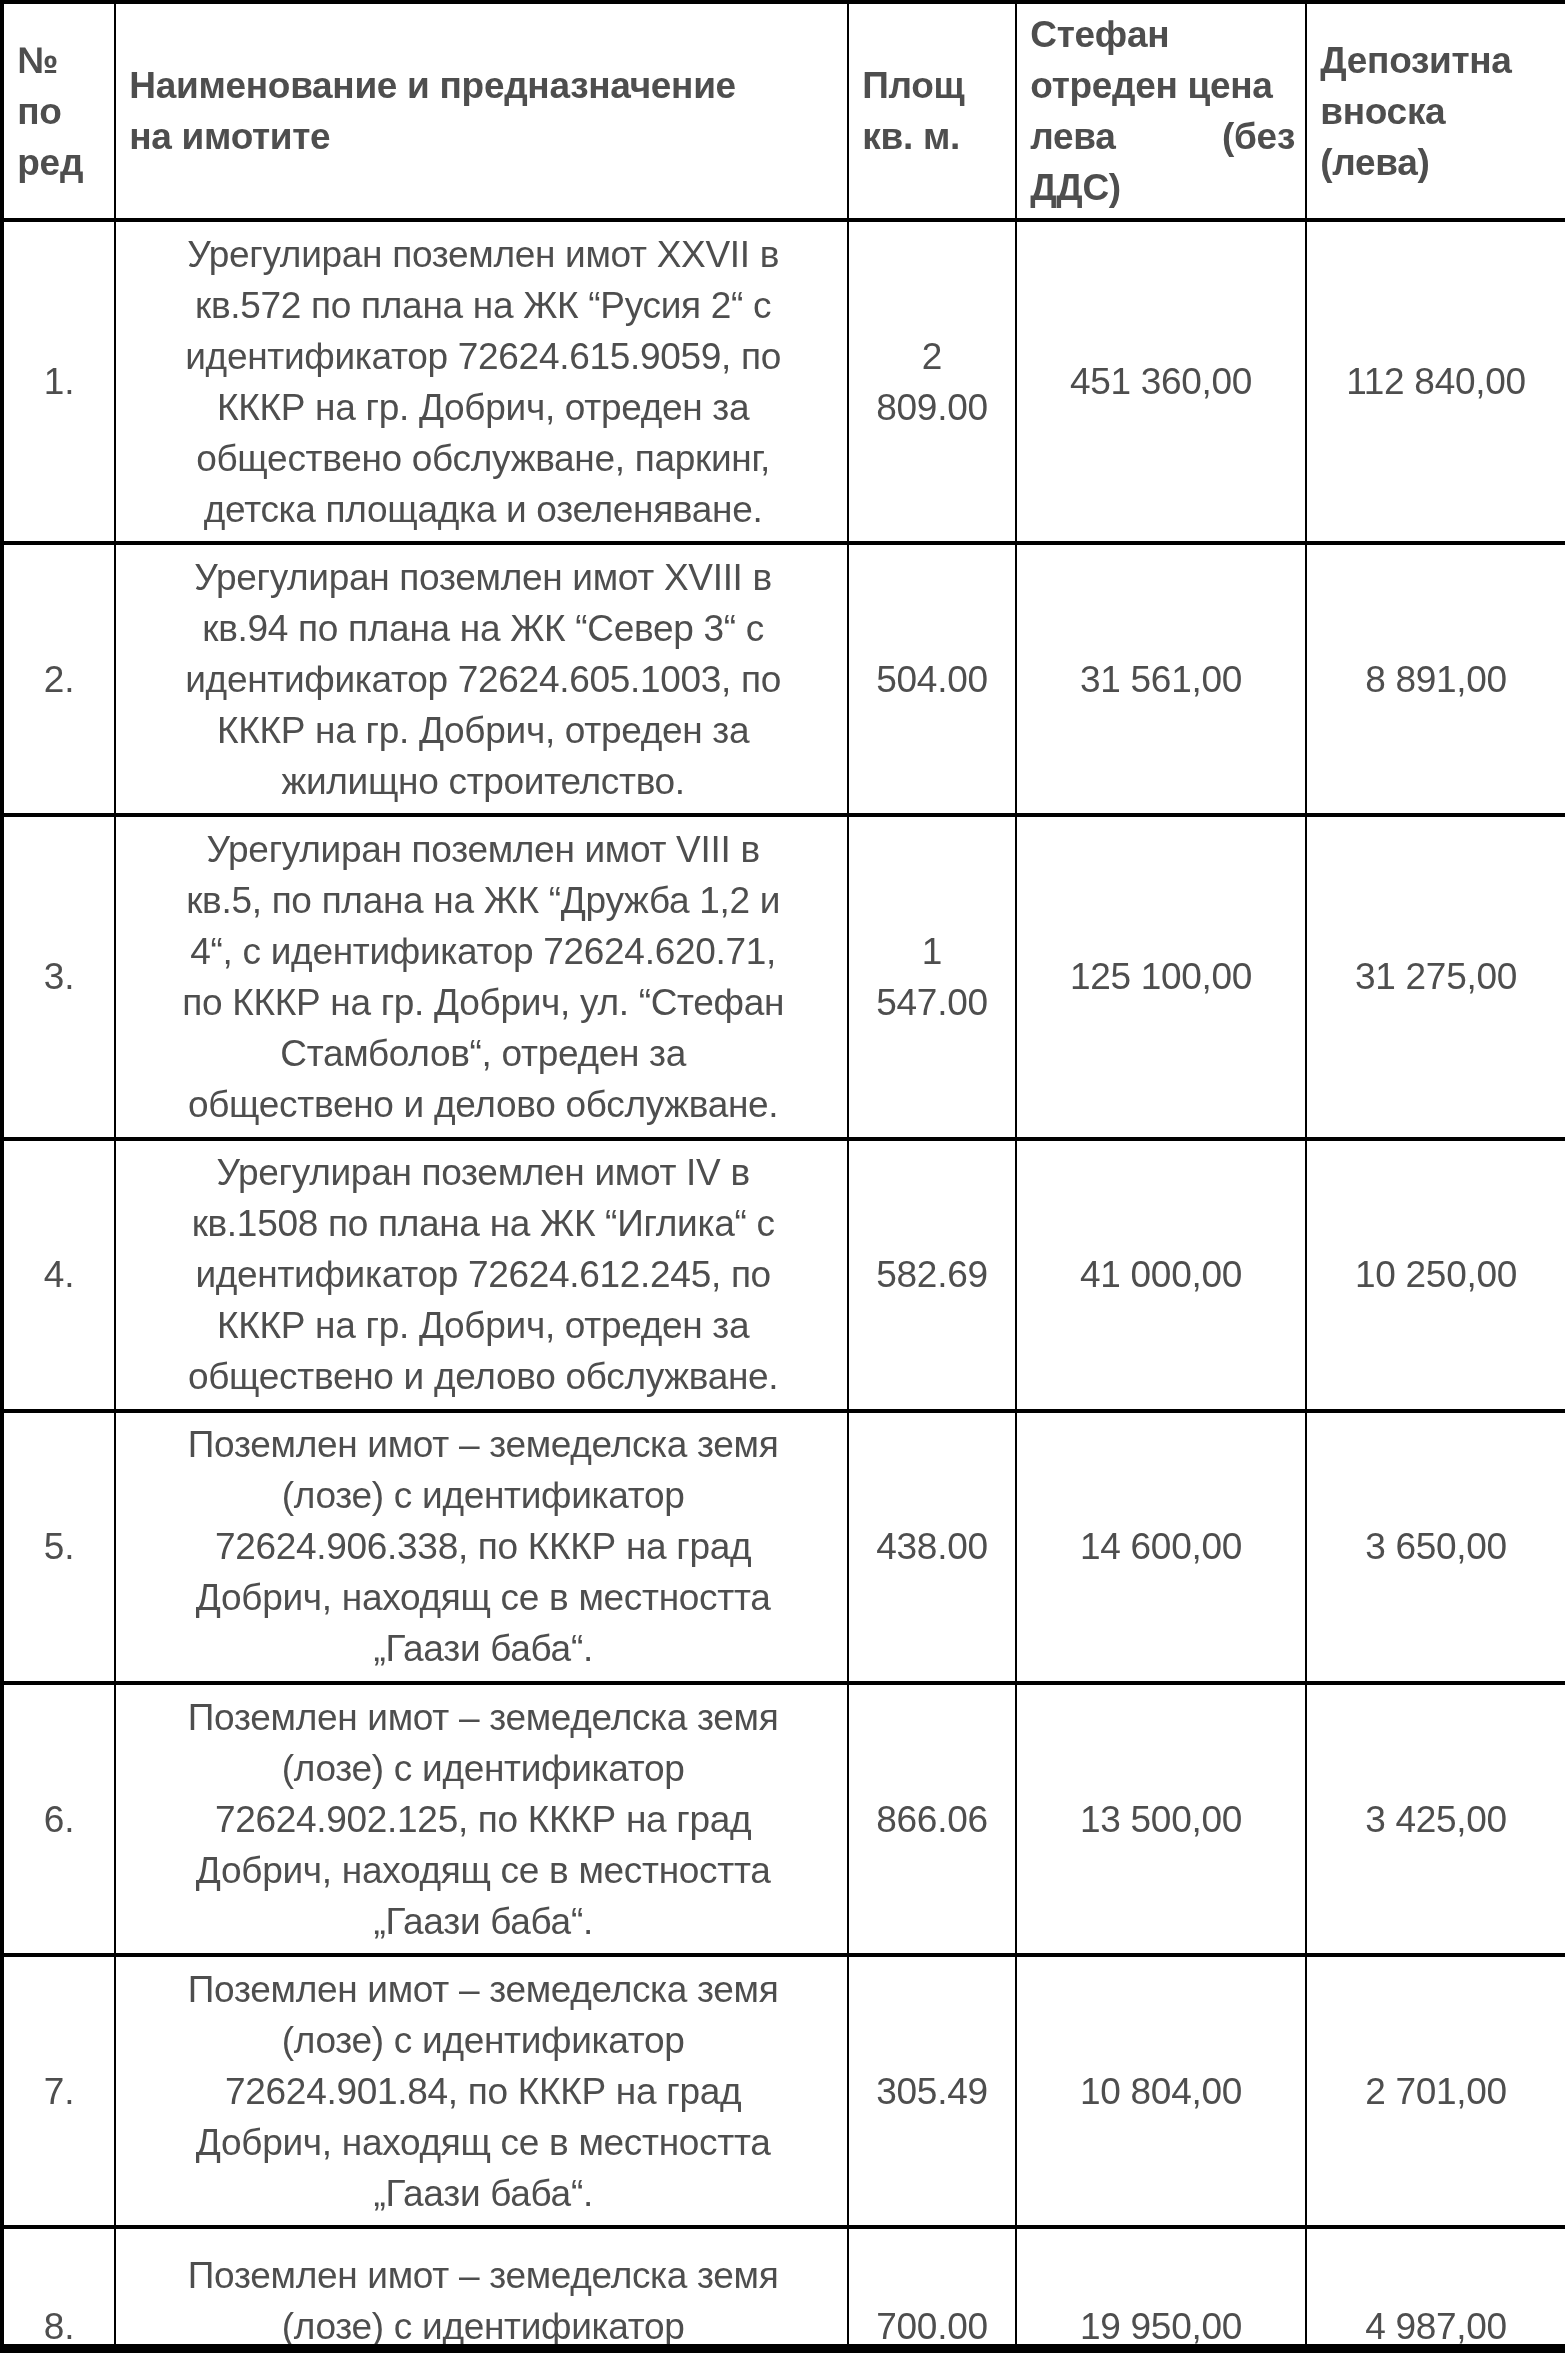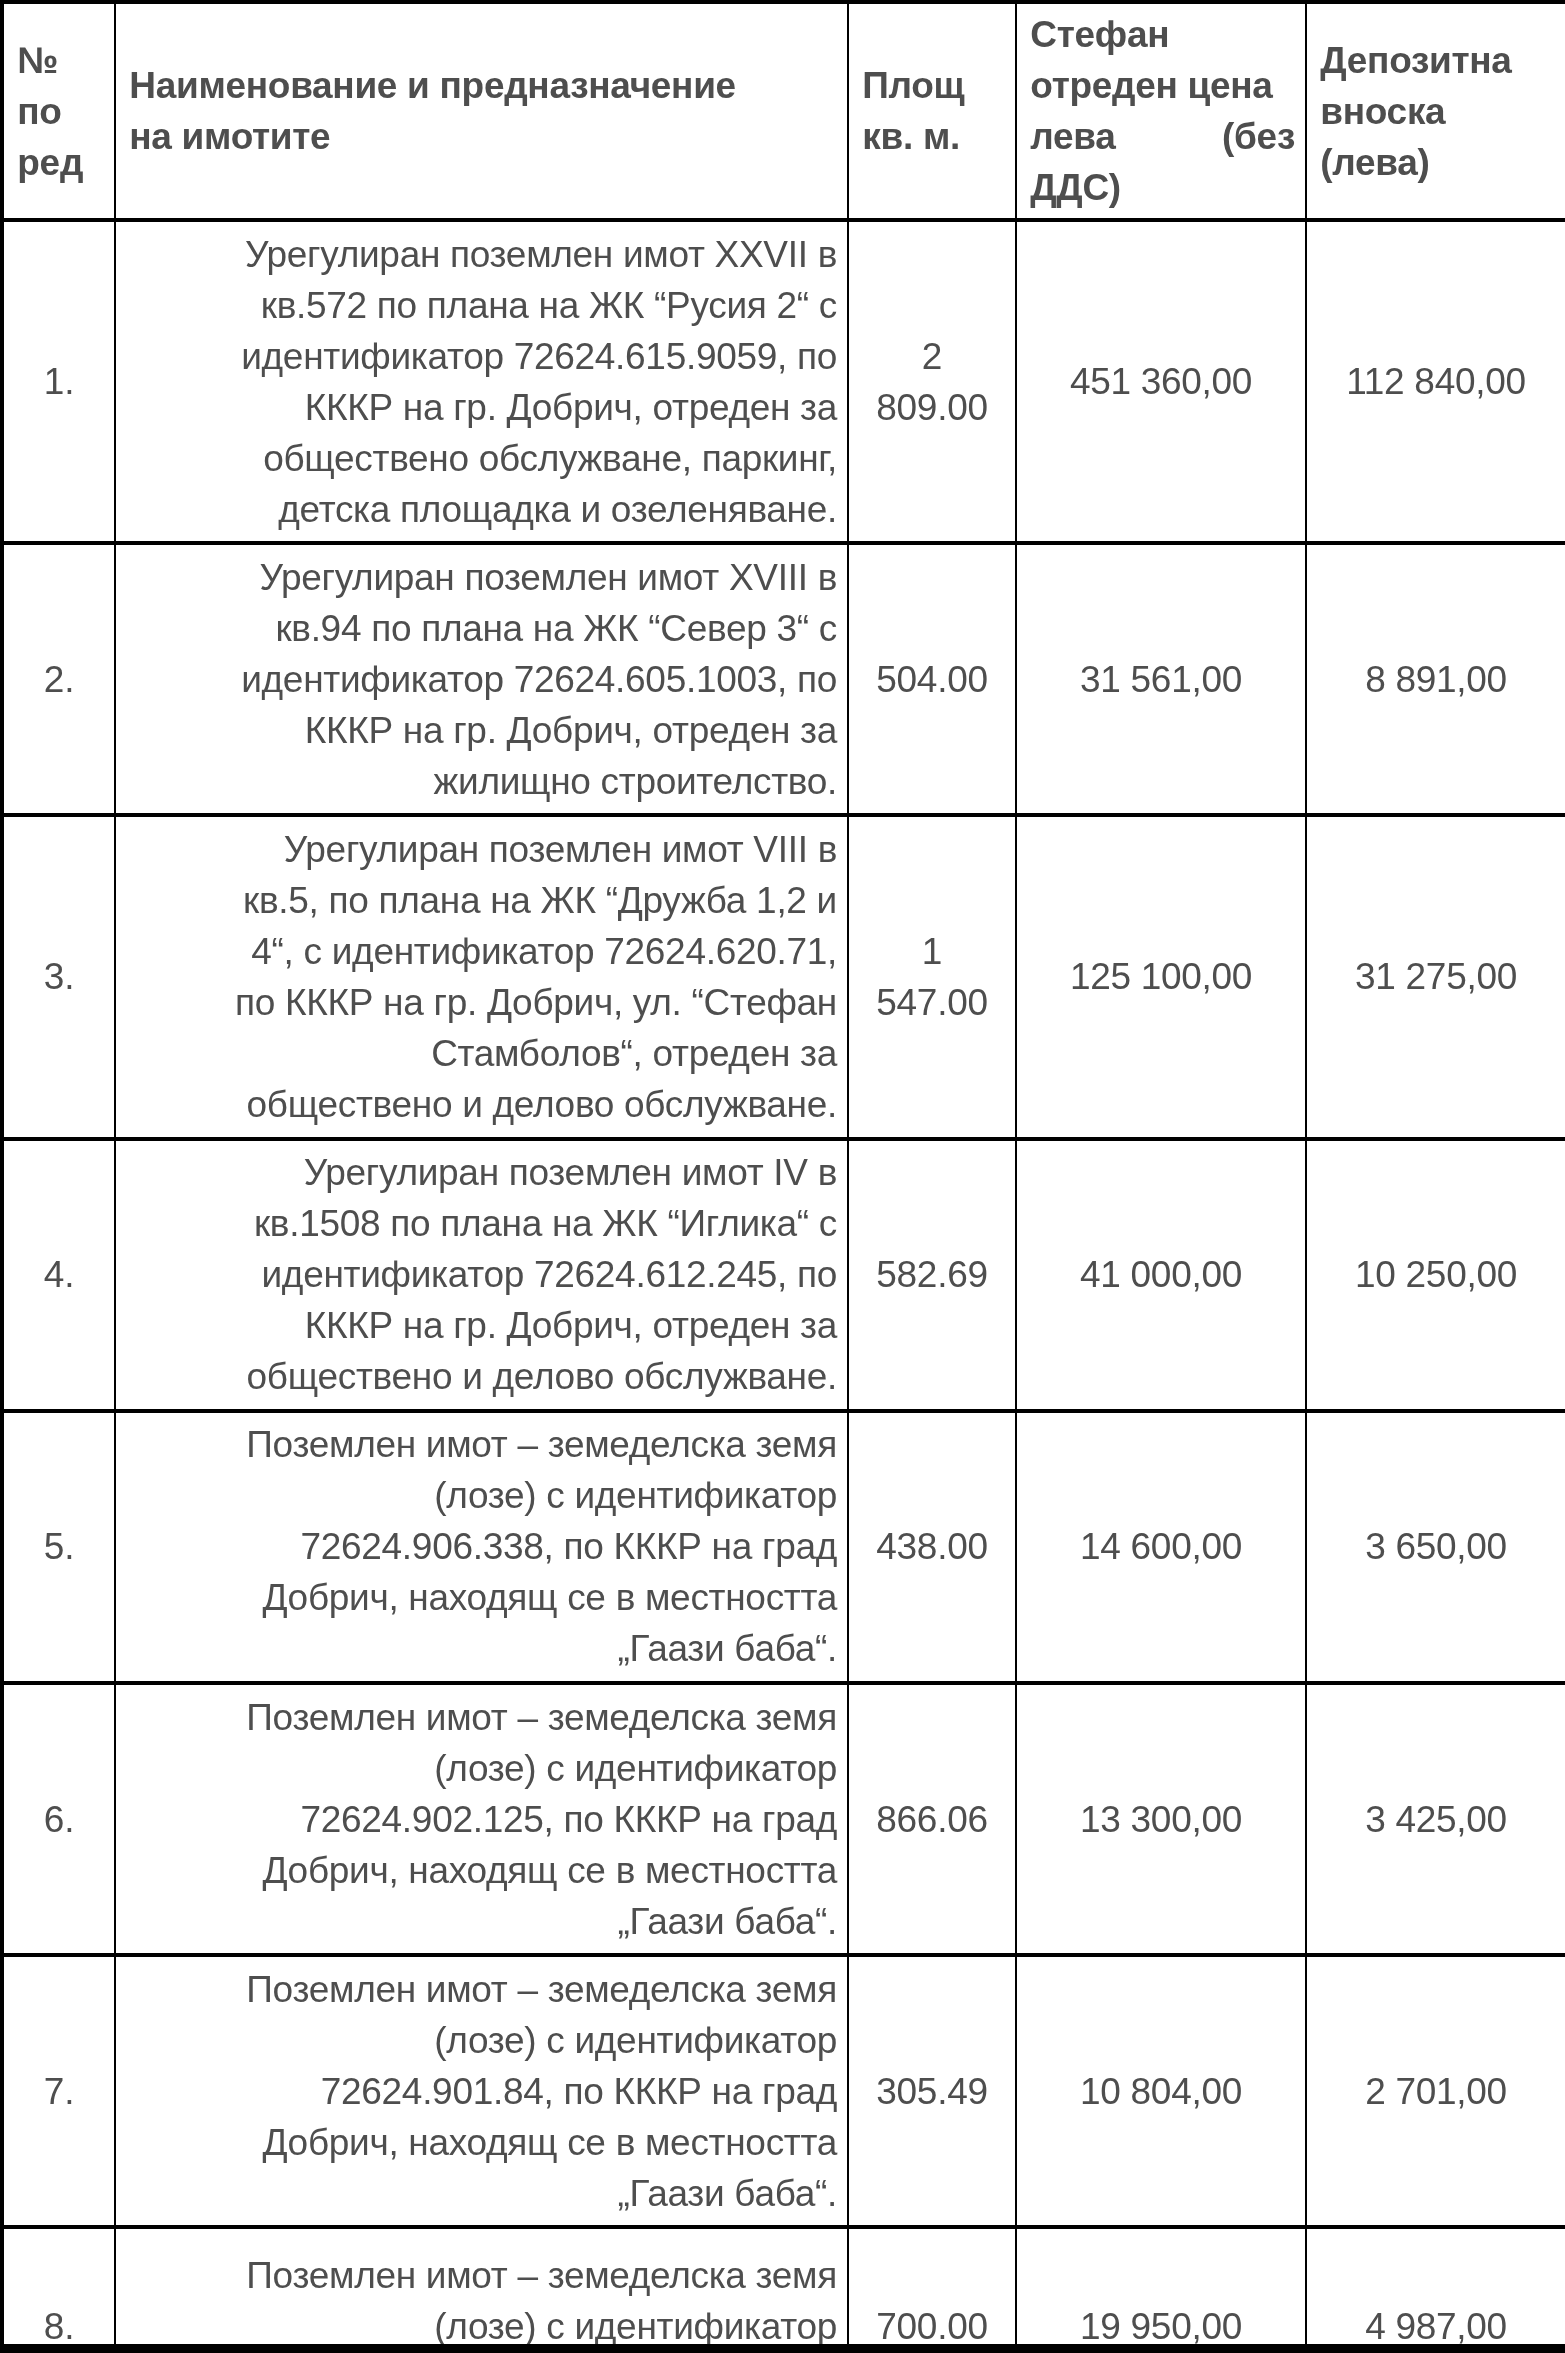--- a/index.html
+++ b/index.html
@@ -29,21 +29,21 @@
     letter-spacing: -0.3px;
     overflow: hidden;
   }
   th {
     font-weight: bold;
     text-align: left;
     padding: 5px 10px 5px 13.3px;
   }
   .pre { white-space: pre-line; }
   td.cname {
-    text-align: right;
+    text-align: center;
     padding: 6.6px 10px 6.6px 13.3px;
   }
   td.cno, td.carea, td.cprice, td.cdeposit { text-align: center; }
   .hline { display: block; }
   .jrow { display: flex; justify-content: space-between; text-align: center; }
   tr.hr  { height: 217px; }
   tr.r1  { height: 313px; }
   tr.r2  { height: 252px; }
   tr.r3  { height: 311px; }
   tr.r4  { height: 262px; }
@@ -156,21 +156,21 @@
         <td class="cdeposit">3 650,00</td>
       </tr>
       <tr class="r6">
         <td class="cno">6.</td>
         <td class="cname pre">Поземлен имот – земеделска земя
 (лозе) с идентификатор
 72624.902.125, по КККР на град
 Добрич, находящ се в местността
 „Гаази баба“.</td>
         <td class="carea pre">866.06</td>
-        <td class="cprice">13 300,00</td>
+        <td class="cprice">13 500,00</td>
         <td class="cdeposit">3 425,00</td>
       </tr>
       <tr class="r7">
         <td class="cno">7.</td>
         <td class="cname pre">Поземлен имот – земеделска земя
 (лозе) с идентификатор
 72624.901.84, по КККР на град
 Добрич, находящ се в местността
 „Гаази баба“.</td>
         <td class="carea pre">305.49</td>

